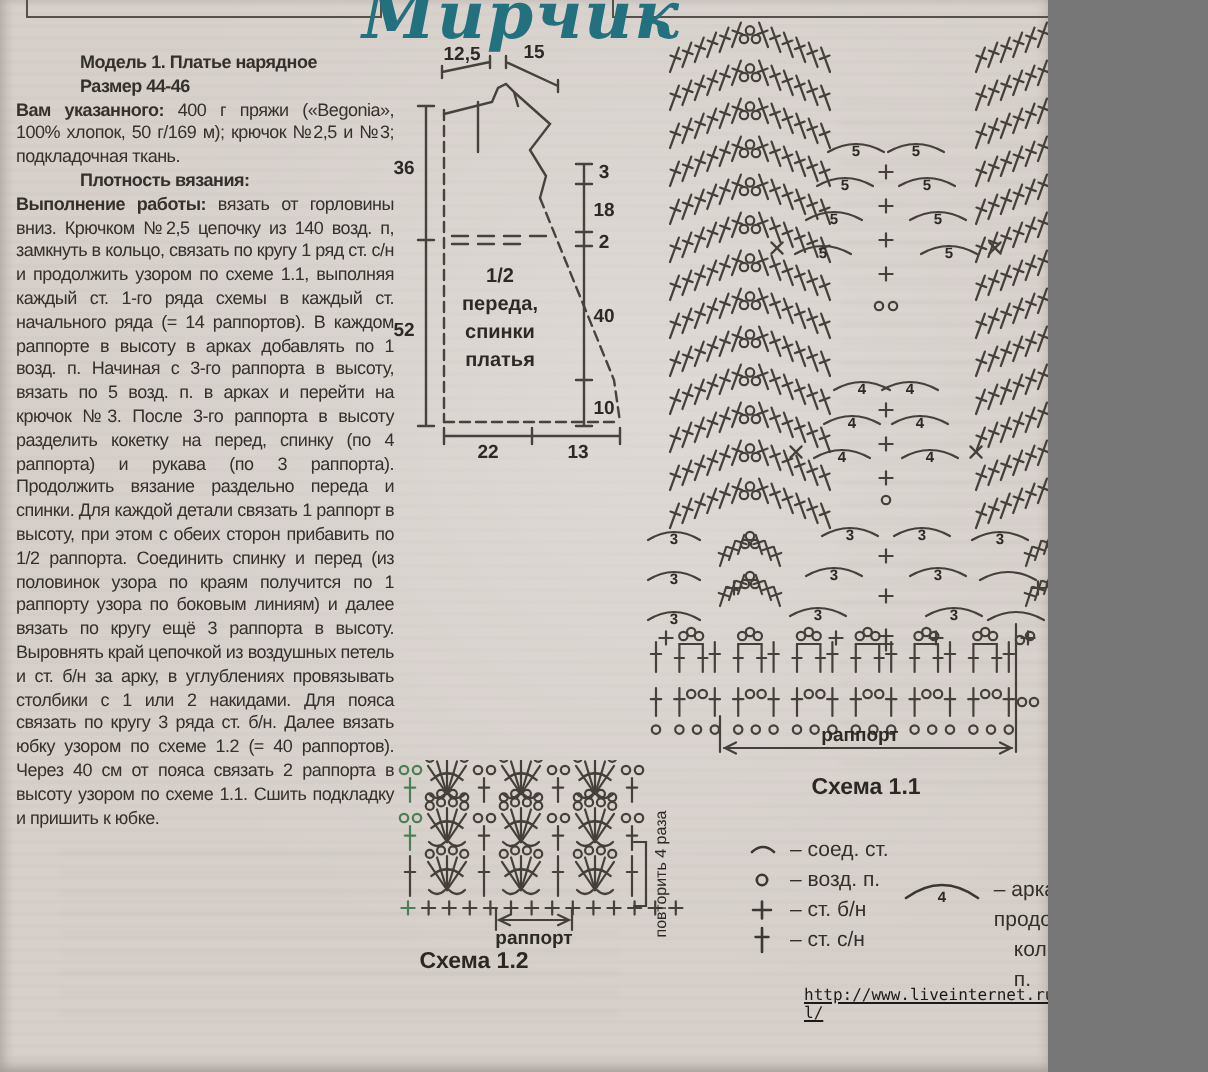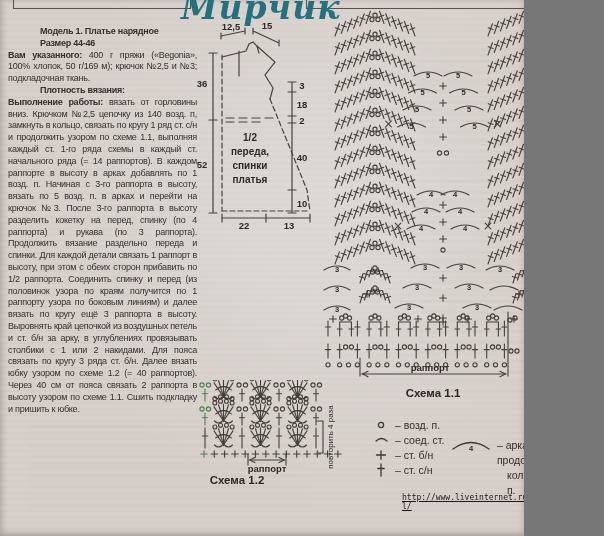--- a/index.html
+++ b/index.html
@@ -2323,29 +2323,29 @@
         <line x1="6" y1="70.7" x2="6" y2="77.3"></line>
       </g>
       <text x="135" y="57" text-anchor="middle" class="cs" transform="rotate(-90 135 57)">повторить 4 раза</text>
       <text x="69" y="92" text-anchor="middle" class="cl">раппорт</text>
       <text x="39" y="104" text-anchor="middle" class="cap">Схема 1.2</text>
     </svg>
 
   <div class="legend">
     <div class="lrow">
       <svg width="15" height="10">
+          <path d="M2 6 Q7.5 1 13 6" stroke="#3b3733" fill="none" stroke-width="1.3" stroke-linecap="round"></path>
+        </svg>
+      <span>– соед. ст.</span>
+    </div>
+    <div class="lrow">
+      <svg width="15" height="10">
           <circle cx="7" cy="5" r="2.6" stroke="#3b3733" fill="none" stroke-width="1.3"></circle>
         </svg>
       <span>– возд. п.</span>
-    </div>
-    <div class="lrow">
-      <svg width="15" height="10">
-          <path d="M2 6 Q7.5 1 13 6" stroke="#3b3733" fill="none" stroke-width="1.3" stroke-linecap="round"></path>
-        </svg>
-      <span>– соед. ст.</span>
     </div>
     <div class="lrow">
       <svg width="15" height="10">
           <path d="M2.5 5 H11.5 M7 0.8 V9.2" stroke="#3b3733" fill="none" stroke-width="1.3" stroke-linecap="round"></path>
         </svg>
       <span>– ст. б/н</span>
     </div>
     <div class="lrow">
       <svg width="15" height="14">
           <path d="M7 1 V13 M3.8 5.5 H10.2" stroke="#3b3733" fill="none" stroke-width="1.3" stroke-linecap="round"></path>

